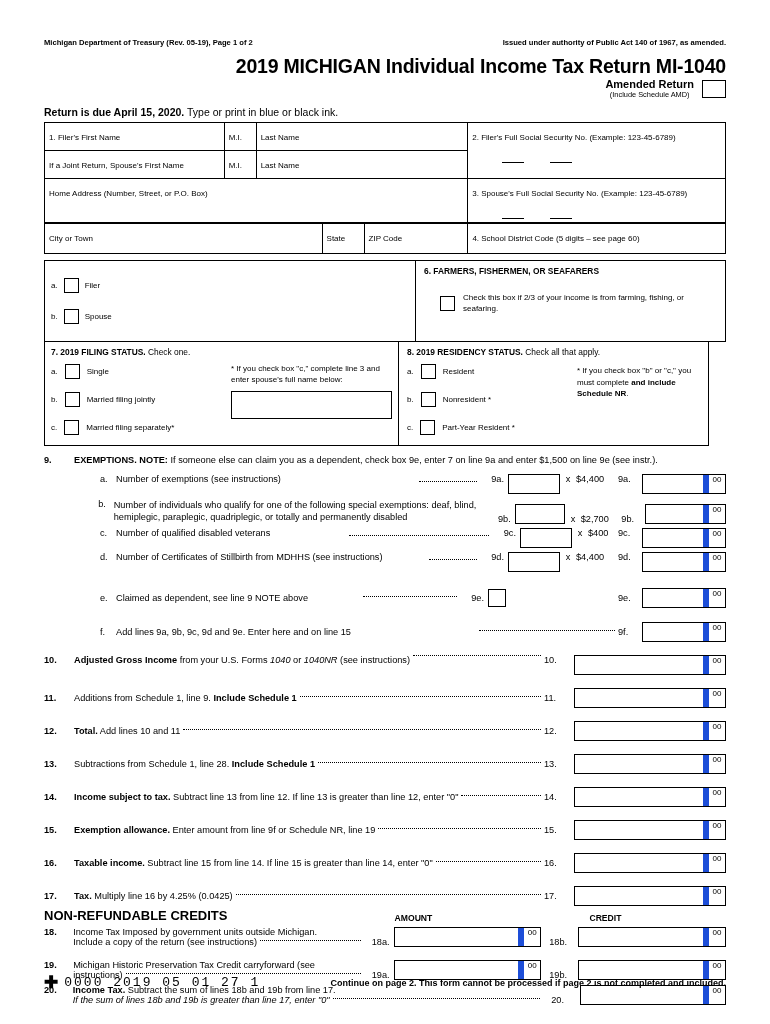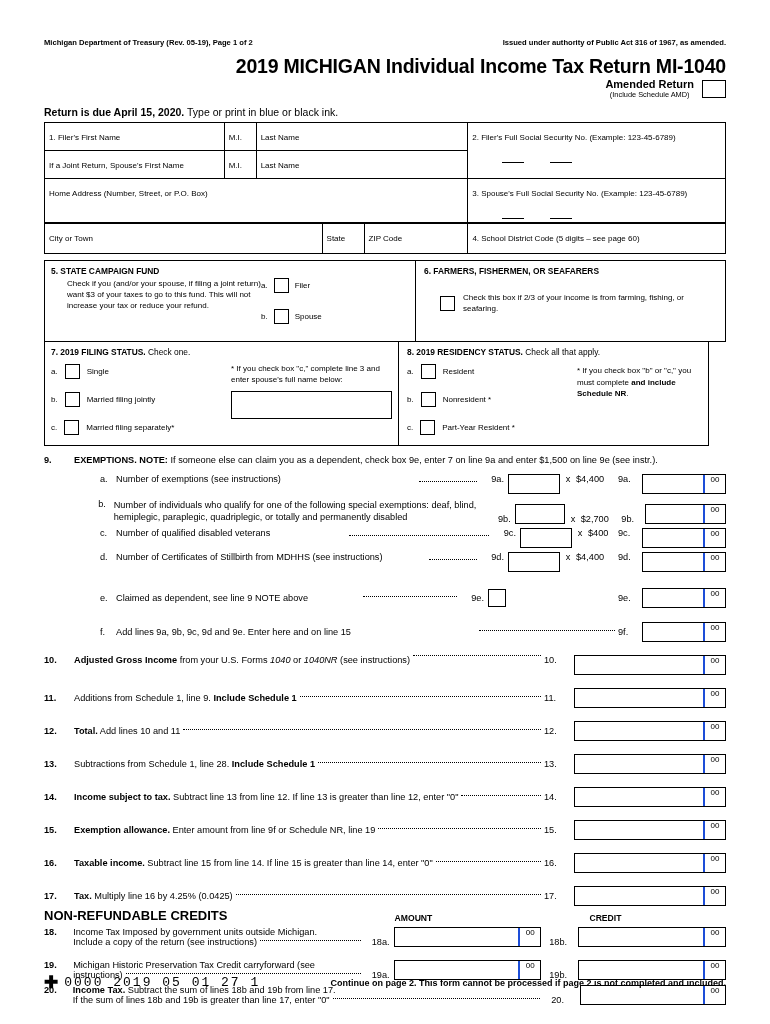--- a/index.html
+++ b/index.html
@@ -21,35 +21,35 @@
   .lbl{font-size:8px;}
   .lblb{font-size:8.4px;font-weight:bold;}
   .cell{border:1px solid #000;position:relative;vertical-align:top;padding:3px 4px;height:28px;box-sizing:border-box;}
   .sec{border:1.3px solid #000;box-sizing:border-box;}
   .cb{display:inline-block;width:15px;height:15px;border:1.2px solid #000;box-sizing:border-box;vertical-align:middle;}
   .dash{display:inline-block;width:22px;border-bottom:1.4px solid #000;height:9px;}
   .ssnline{margin-top:9px;display:flex;gap:26px;padding-left:30px;}
   .amtbox{border:1px solid #000;height:20px;box-sizing:border-box;}
   .dots{flex:1;border-bottom:1.5px dotted #000;margin:0 3px 3px 3px;}
   .line-item{font-size:9.2px;}
-  .cents{border-left:2px solid #1d4ed8;width:22px;text-align:center;font-size:8px;box-sizing:border-box;}
+  .cents{border-left:6px solid #1d4ed8;width:22px;text-align:center;font-size:8px;box-sizing:border-box;}
   .footer{position:absolute;left:44px;bottom:34px;width:682px;display:flex;align-items:center;}
   .barcode{font-family:"Liberation Mono",monospace;font-size:13px;letter-spacing:2px;}
   .foot-note{font-size:9px;font-weight:bold;margin-left:auto;}
   .plus{font-size:17px;font-weight:bold;margin-right:6px;line-height:10px;}
 </style>
 </head>
 <body>
 
 <div class="page">
  <div class="inner">
 
   <div class="hdr-row">
     <div class="hdr-left">Michigan Department of Treasury (Rev. 05-19), Page 1 of 2</div>
-    <div class="hdr-right">Issued under authority of Public Act 316 of 1967, as amended.</div>
+    <div class="hdr-right">Issued under authority of Public Act 140 of 1967, as amended.</div>
   </div>
 
   <div class="title-row">
     <h1>2019 MICHIGAN Individual Income Tax Return MI-1040</h1>
     <div class="amended-wrap" style="margin-bottom:2px;">
       <div class="amended">
         <div>Amended Return</div>
         <div class="sub">(Include Schedule AMD)</div>
       </div>
       <div class="amended-box"></div>
@@ -98,24 +98,20 @@
       <td class="cell" style="width:42px;"><span class="lbl">State</span></td>
       <td class="cell" style="width:104px;"><span class="lbl">ZIP Code</span></td>
       <td class="cell" style="width:258px;"><span class="lbl">4. School District Code (5 digits – see page 60)</span></td>
     </tr>
   </tbody>
       </table>
 
   <div style="display:flex;margin-top:6px;">
     <div class="sec" style="width:372px;height:82px;padding:5px 6px;">
       <div style="display:flex;">
-        <div style="width:210px;">
-          <div class="lblb"><span>5.</span> <span>STATE CAMPAIGN FUND</span></div>
-          <div class="lbl" style="margin-top:3px;line-height:1.35;padding-left:16px;">Check if you (and/or your spouse, if filing a joint return) want $3 of your taxes to go to this fund. This will not increase your tax or reduce your refund.</div>
-        </div>
         <div style="flex:1;padding-top:12px;">
           <div style="display:flex;align-items:center;gap:6px;">
             <span class="lbl">a.</span>
             <span class="cb"></span>
             <span class="lbl">Filer</span>
           </div>
           <div style="display:flex;align-items:center;gap:6px;margin-top:16px;">
             <span class="lbl">b.</span>
             <span class="cb"></span>
             <span class="lbl">Spouse</span>
@@ -404,21 +400,21 @@
     <span class="line-item" style="width:30px;align-self:flex-end;margin-left:8px;">19b.</span>
     <span class="amtbox" style="width:152px;display:flex;justify-content:flex-end;align-self:flex-end;">
           <span class="cents">00</span>
         </span>
   </div>
 
   <div style="display:flex;align-items:flex-start;margin-top:5px;">
     <span class="line-item" style="width:30px;font-weight:bold;">20.</span>
     <span style="width:490px;">
       <div class="line-item"><b>Income Tax.</b><span> Subtract the sum of lines 18b and 19b from line 17.</span></div>
-      <div class="line-item" style="display:flex;align-items:center;">
+      <div class="line-item" style="display:flex;align-items:center;font-style:italic;">
             <span>If the sum of lines 18b and 19b is greater than line 17, enter "0"</span>
             <span class="dots" style="margin-bottom:2px;"></span>
           </div>
     </span>
     <span class="line-item" style="width:30px;align-self:flex-end;margin-left:8px;">20.</span>
     <span class="amtbox" style="width:152px;display:flex;justify-content:flex-end;align-self:flex-end;">
           <span class="cents">00</span>
         </span>
   </div>
 

